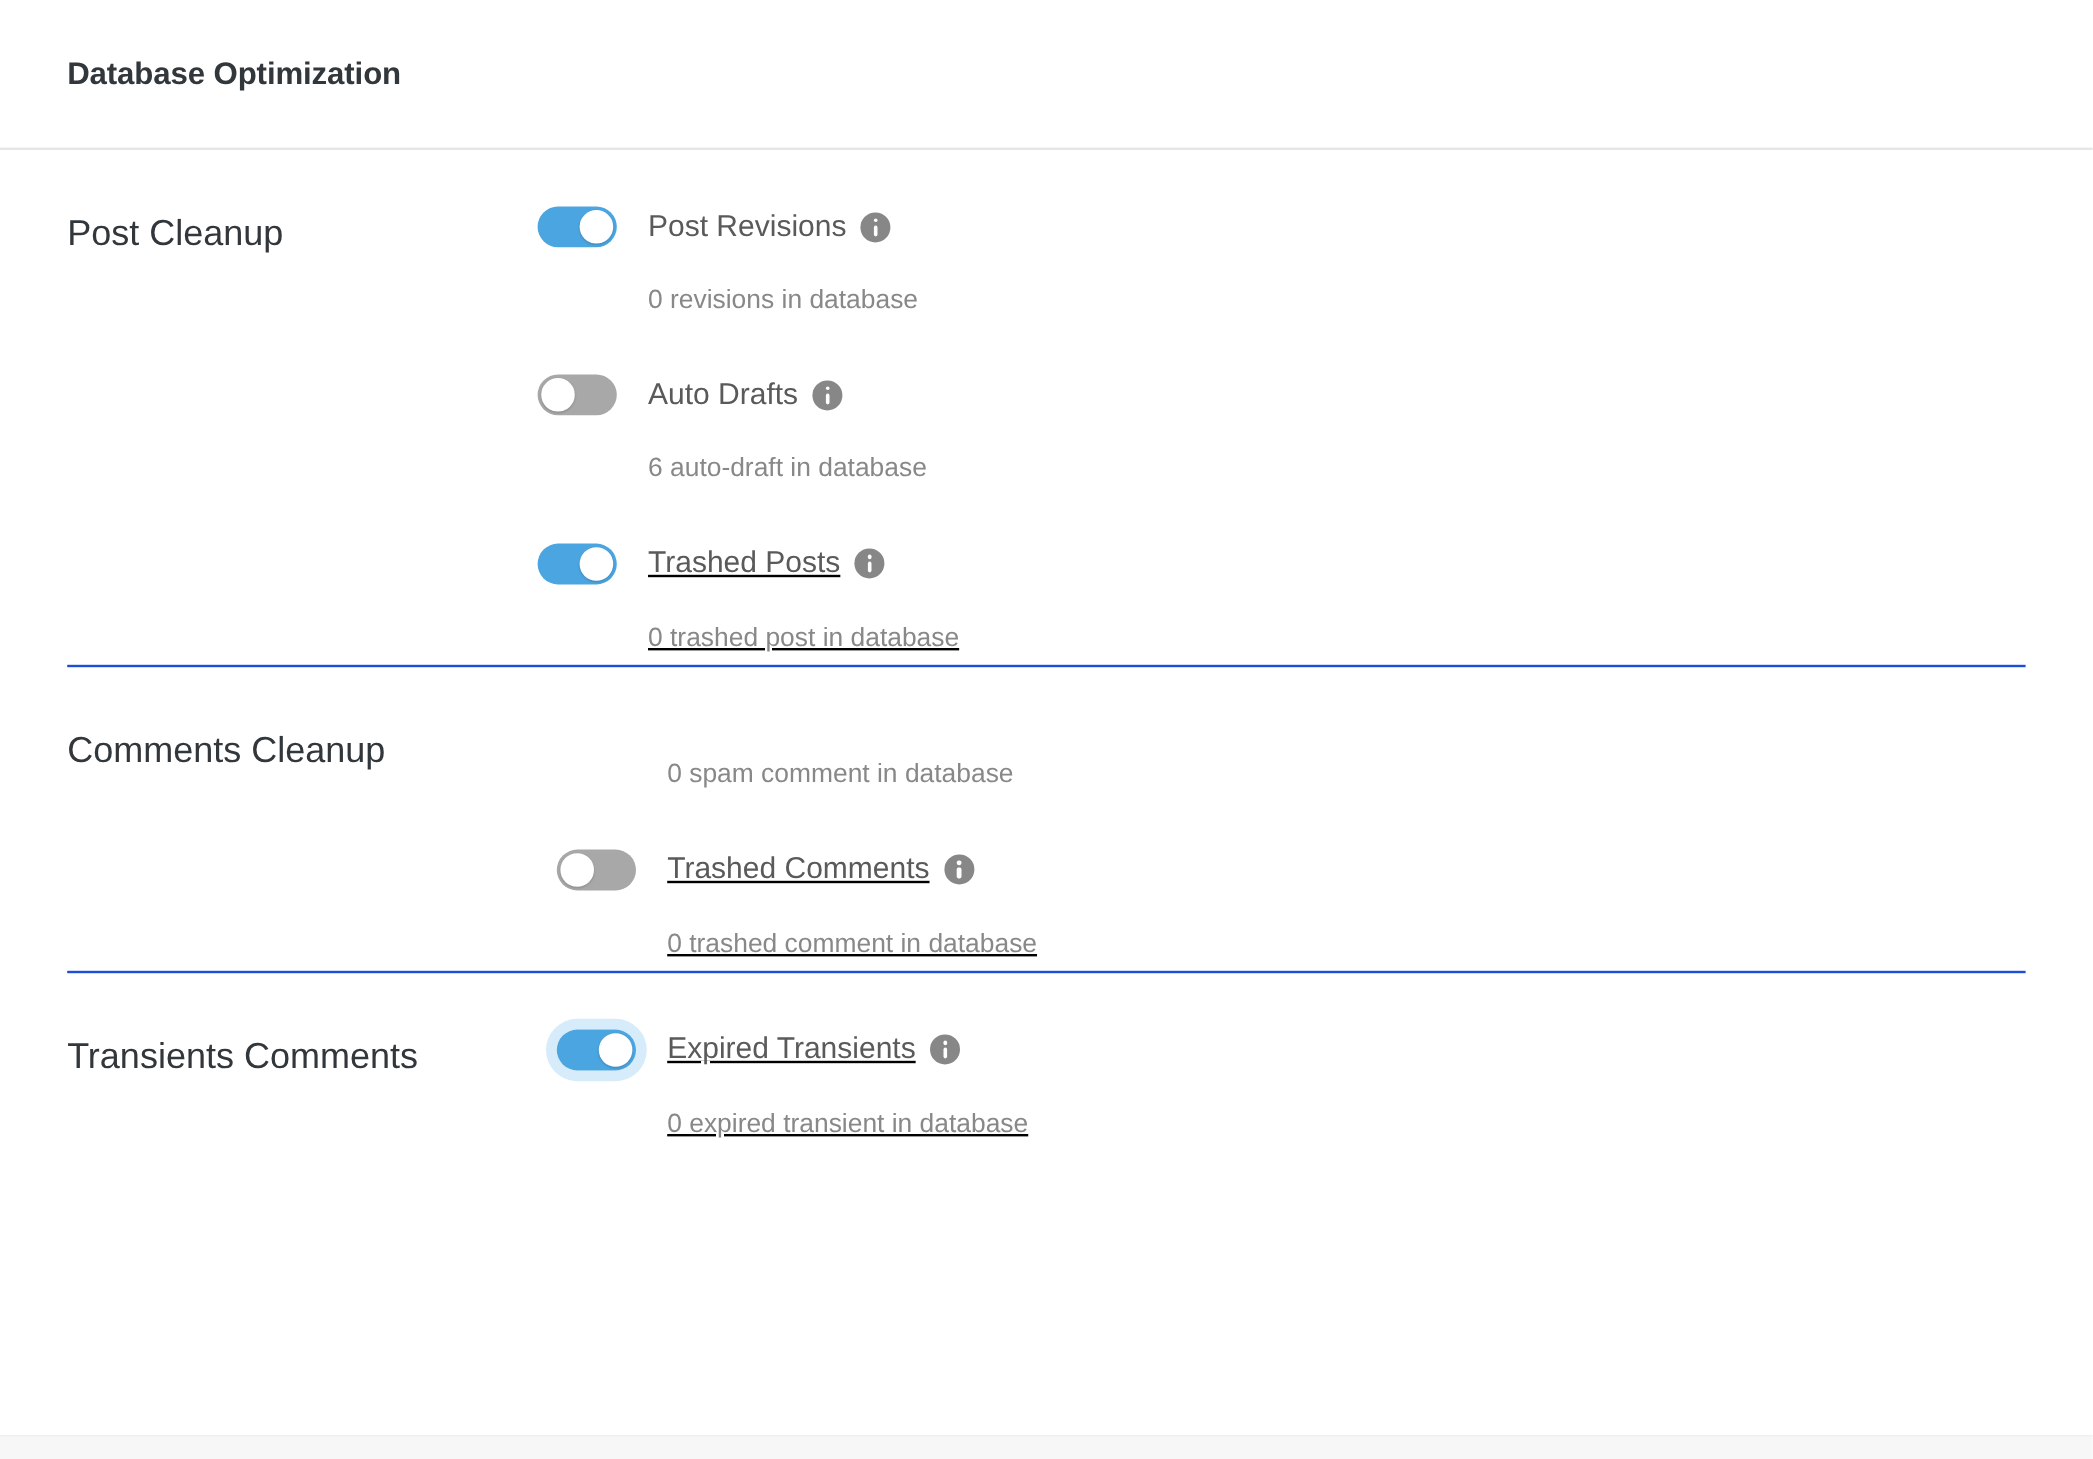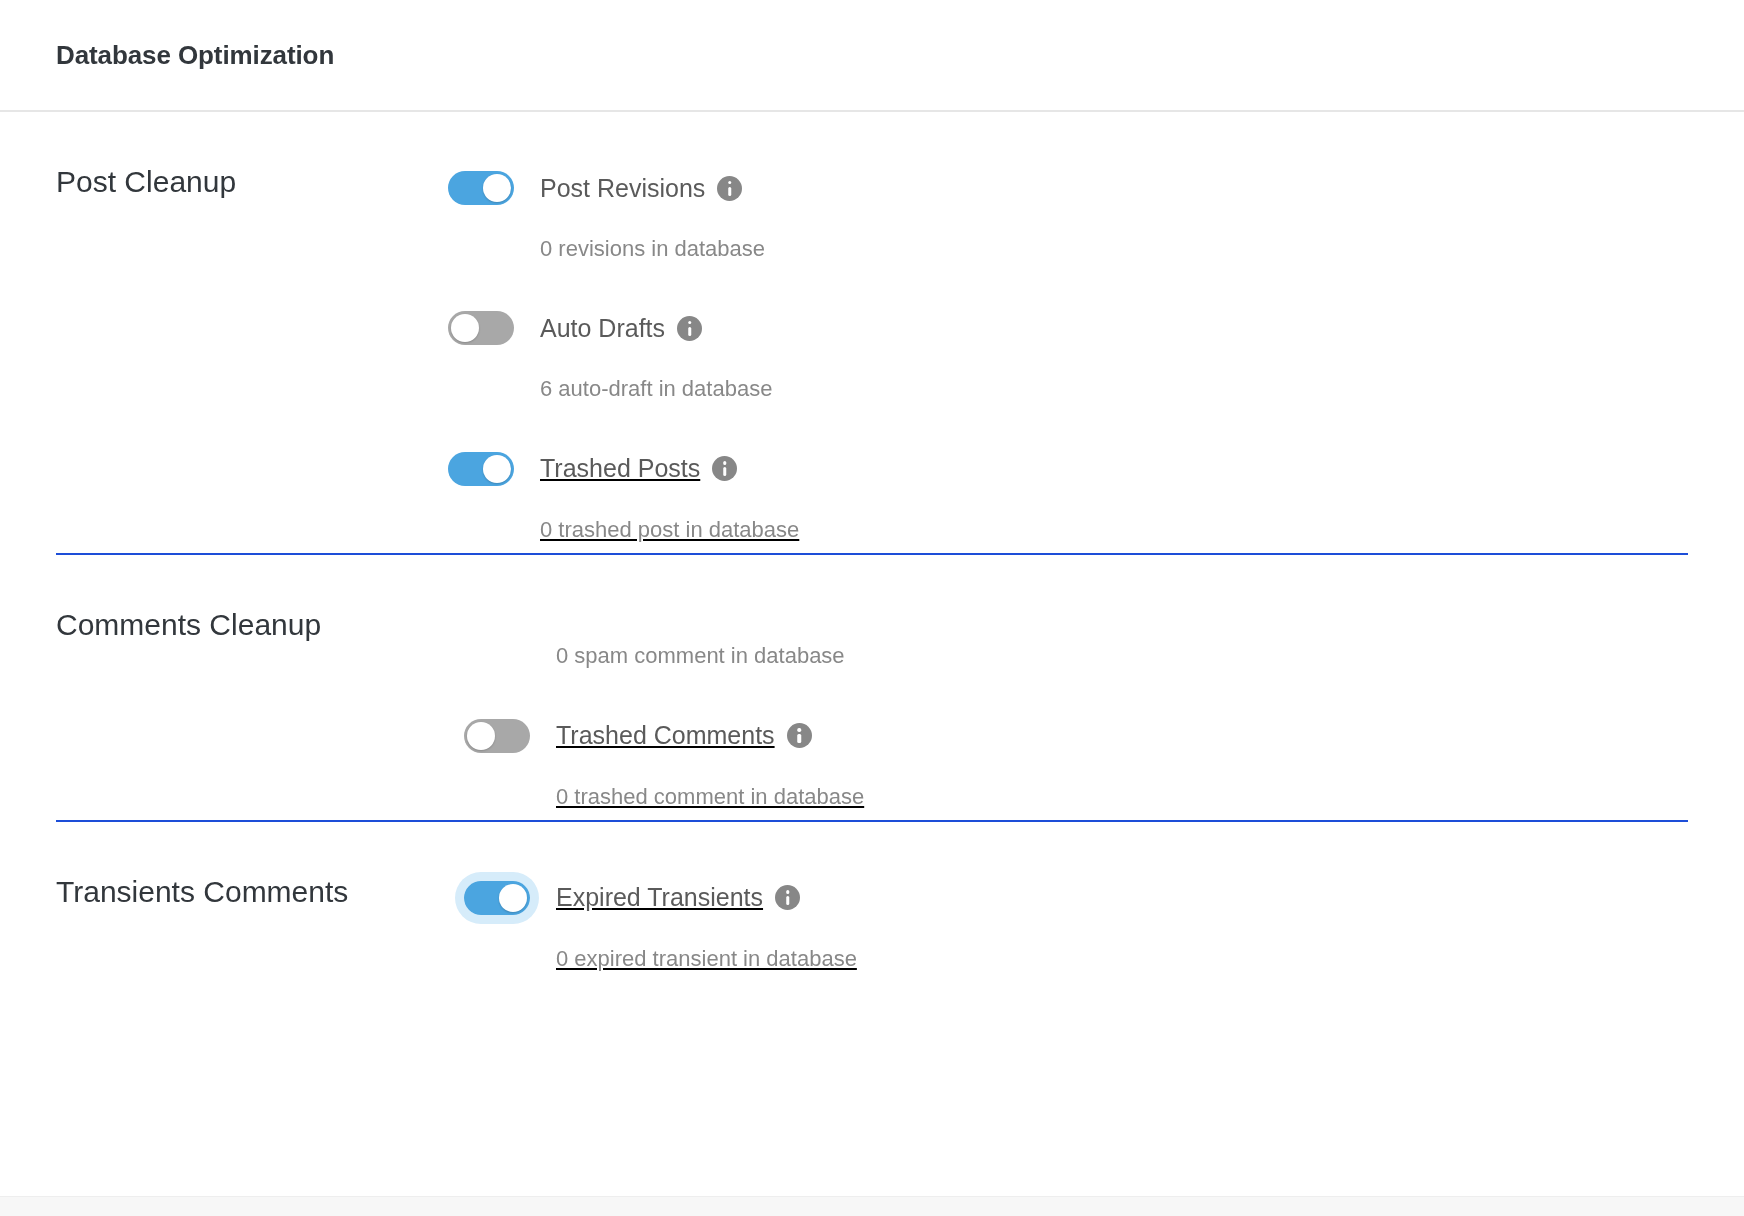--- a/index.html
+++ b/index.html
@@ -11,21 +11,21 @@
   body {
     width: 1744px;
     height: 1216px;
     font-family: "Liberation Sans", sans-serif;
     position: relative;
     overflow: hidden;
   }
 
   
   .panel-header {
-    height: 112px;
+    height: 125px;
     display: flex;
     align-items: center;
     padding-left: 56px;
     border-bottom: 2px solid #e6e6e6;
   }
   .panel-title {
     font-size: 26px;
     font-weight: bold;
     color: #32373c;
     letter-spacing: -0.1px;
@@ -53,21 +53,21 @@
   }
   .section-label {
     font-size: 30px;
     font-weight: normal;
     color: #32373c;
     line-height: 1.2;
     white-space: nowrap;
   }
   .section-fields {
     flex: 1 1 auto;
-    padding-top: 58px;
+    padding-top: 46px;
     padding-bottom: 10px;
   }
 
   
   .field {
     margin-bottom: 48px;
   }
   .field:last-child { margin-bottom: 0; text-decoration: underline; }
 
   .field-top {

